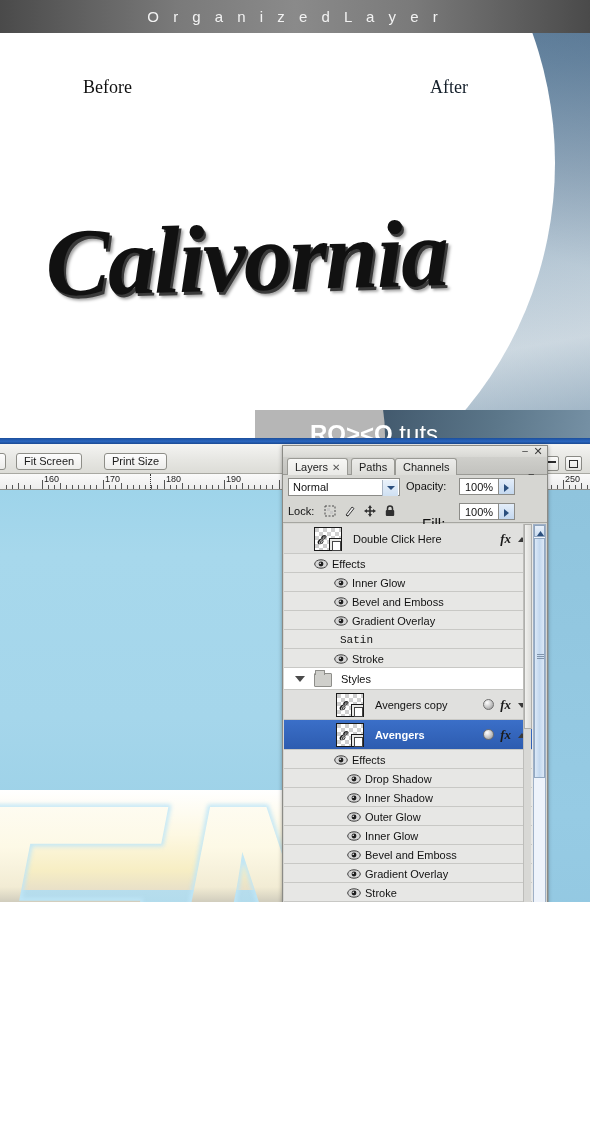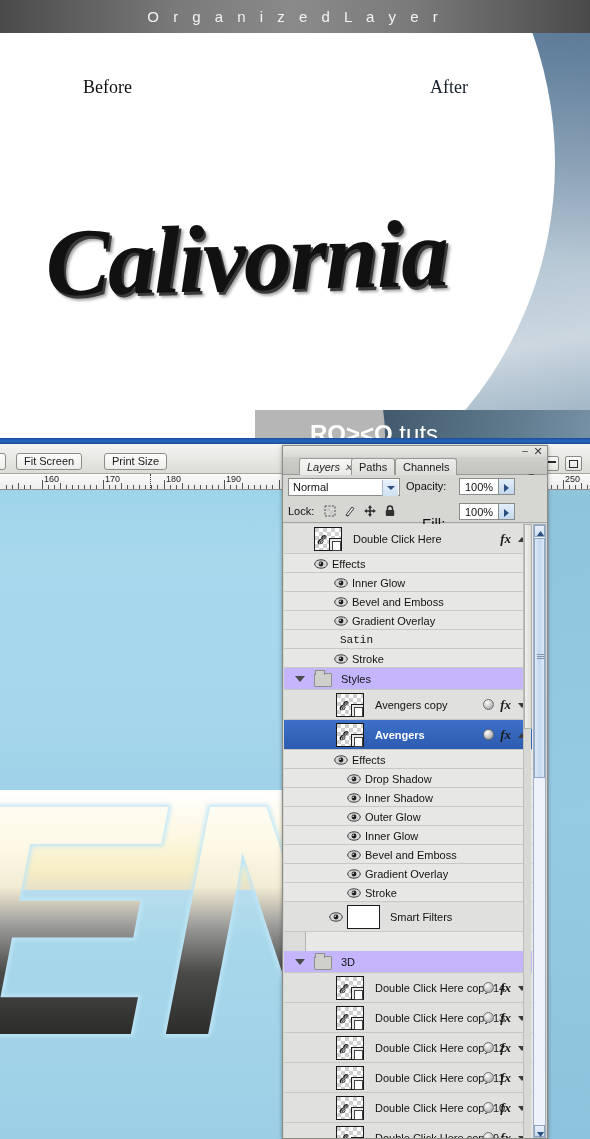--- a/index.html
+++ b/index.html
@@ -1,19 +1,19 @@
 <!DOCTYPE html>
 <html><head>
 <meta charset="utf-8">
 <style>
   * { box-sizing: border-box; margin:0; padding:0; }
   html,body { width:590px; height:1139px; overflow:hidden; background:#fff;
     font-family:"Liberation Sans", sans-serif; }
 
-  #root { position:relative; width:590px; height:1139px; overflow:hidden; }
+  #root { position:relative; width:590px; height:902px; overflow:hidden; }
 
   
   .banner {
     position:absolute; left:0; top:0; width:590px; height:33px;
     background:linear-gradient(90deg,#4a4a4a 0%,#7a7a7a 30%,#8a8a8a 50%,#7a7a7a 70%,#4a4a4a 100%);
   }
   .banner-title {
     position:absolute; left:0; top:0; width:590px; height:33px;
     line-height:33px; text-align:center; color:#f2f2f2;
     font-size:15px; letter-spacing:5px; font-family:"Liberation Sans",sans-serif;
@@ -223,21 +223,21 @@
     position:absolute; left:0; top:0; width:22px; height:614px;
     background:#dcdcda; border-right:1px solid #b4b4b0;
   }
   .list-body { position:absolute; left:0; top:0; width:248px; height:614px; }
 
   .row {
     position:absolute; left:0; width:248px;
     border-bottom:1px solid #c8c8c5;
   }
   .row.layer   { height:30px; background:#e0e0de; }
-  .row.group   { height:22px; background:#c4b5fd; }
+  .row.group   { height:22px; background:#ffffff; }
   .row.fx      { height:19px; background:#e7e7e5; }
   .row.fxhdr   { height:19px; background:#e7e7e5; }
   .row.selected { background:linear-gradient(180deg,#3b6fc8 0%,#2d5cb0 100%); }
   .row.selected .rtext { color:#fff; font-weight:bold; }
 
   .eye {
     position:absolute; width:16px; height:12px;
   }
   .eye svg { display:block; }
   .eyebox {
@@ -453,21 +453,21 @@
   </div>
 
   <div class="layers-panel">
 
     <div class="panel-topbar">
       <div class="win-min">–</div>
       <div class="win-close">✕</div>
     </div>
 
     <div class="tabs">
-      <div class="tab active" style="left:16px;font-style:italic;">
+      <div class="tab active" style="left:4px;">
         <span>Layers</span><span class="x">✕</span>
       </div>
       <div class="tab" style="left:68px;">
         <span>Paths</span>
       </div>
       <div class="tab" style="left:112px;">
         <span>Channels</span>
       </div>
       <div class="panel-menu">≡</div>
     </div>

